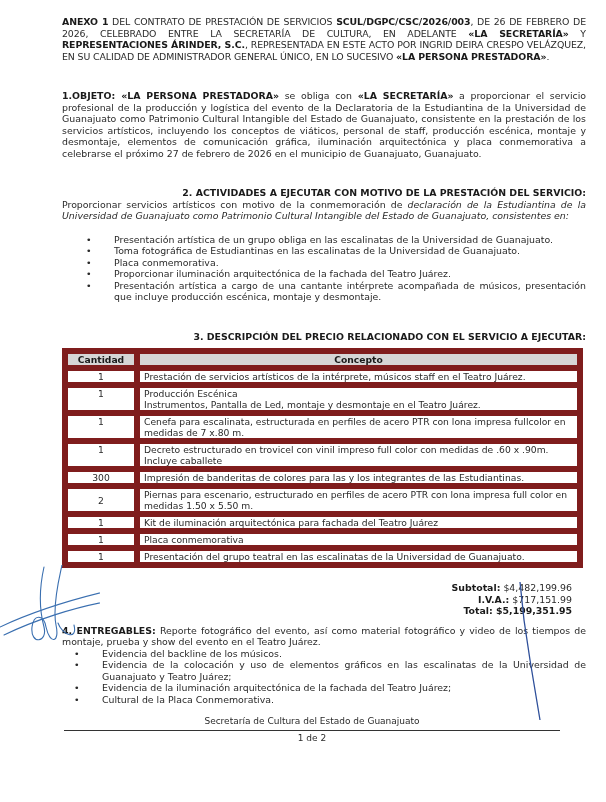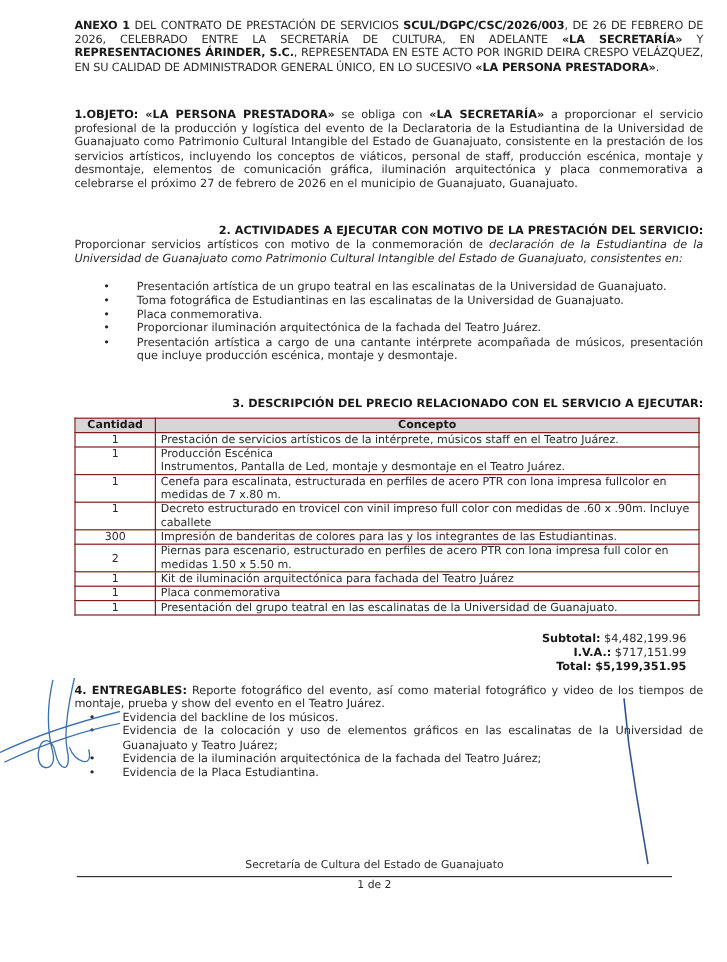--- a/index.html
+++ b/index.html
@@ -13,21 +13,21 @@
   b, .b { font-weight: bold; color: #1a1a1a; }
   .intro { letter-spacing: -0.1px; }
   .sec { margin-top: 28px; }
   .h { font-weight: bold; color: #1a1a1a; text-align: right; }
   ul { margin: 0; padding: 0; list-style: none; }
   ul.acts { margin-top: 12px; padding-left: 22px; }
   ul.acts li, ul.rep li { position: relative; padding-left: 30px; text-align: justify; }
   ul.acts li::before, ul.rep li::before { content: "•"; position: absolute; left: 2px; top: 0; }
   ul.rep { padding-left: 10px; }
   table { border-collapse: collapse; width: 521px; margin-top: 6px; font-size: 9.2px; line-height: 11px; }
-  th, td { border: 1px solid #7f1d1d; padding: 0 4px; vertical-align: top; }
+  th, td { border: 6px solid #7f1d1d; padding: 0 4px; vertical-align: top; }
   th { background: #d6d6d6; font-weight: bold; color: #1a1a1a; }
   td.qty { text-align: center; width: 58px; vertical-align: middle; }
   td.qty.top { vertical-align: top; }
   .totals { margin-top: 14px; text-align: right; padding-right: 14px; line-height: 11.5px; }
   .footer { position: absolute; left: 64px; top: 716px; width: 496px; text-align: center; font-size: 9px; }
   .footer .rule { border-top: 1.5px solid #333; margin-top: 2px; }
   .footer .pg { margin-top: 2px; }
   .sig { position: absolute; left: 0; top: 565px; width: 100px; height: 90px; pointer-events: none; }
   .sig2 { position: absolute; left: 500px; top: 580px; width: 80px; height: 150px; pointer-events: none; }
 </style>
@@ -37,21 +37,21 @@
 <div class="page">
 
   <p class="intro"><b>ANEXO 1</b><span> DEL CONTRATO DE PRESTACIÓN DE SERVICIOS </span><b>SCUL/DGPC/CSC/2026/003</b><span>, DE 26 DE FEBRERO DE 2026, CELEBRADO ENTRE LA SECRETARÍA DE CULTURA, EN ADELANTE </span><b>«LA SECRETARÍA»</b><span> Y </span><b>REPRESENTACIONES ÁRINDER, S.C.</b><span>, REPRESENTADA EN ESTE ACTO POR INGRID DEIRA CRESPO VELÁZQUEZ, EN SU CALIDAD DE ADMINISTRADOR GENERAL ÚNICO, EN LO SUCESIVO </span><b>«LA PERSONA PRESTADORA»</b><span>.</span></p>
 
   <p class="sec"><b>1.OBJETO: «LA PERSONA PRESTADORA»</b><span> se obliga con </span><b>«LA SECRETARÍA»</b><span> a proporcionar el servicio profesional de la producción y logística del evento de la Declaratoria de la Estudiantina de la Universidad de Guanajuato como Patrimonio Cultural Intangible del Estado de Guanajuato, consistente en la prestación de los servicios artísticos, incluyendo los conceptos de viáticos, personal de staff, producción escénica, montaje y desmontaje, elementos de comunicación gráfica, iluminación arquitectónica y placa conmemorativa a celebrarse el próximo 27 de febrero de 2026 en el municipio de Guanajuato, Guanajuato.</span></p>
 
   <div class="sec">
     <div class="h">2. ACTIVIDADES A EJECUTAR CON MOTIVO DE LA PRESTACIÓN DEL SERVICIO:</div>
     <p><span>Proporcionar servicios artísticos con motivo de la conmemoración de </span><i>declaración de la Estudiantina de la Universidad de Guanajuato como Patrimonio Cultural Intangible del Estado de Guanajuato, consistentes en:</i></p>
     <ul class="acts">
-      <li>Presentación artística de un grupo teatral en las escalinatas de la Universidad de Guanajuato.</li>
+      <li>Presentación artística de un grupo obliga en las escalinatas de la Universidad de Guanajuato.</li>
       <li>Toma fotográfica de Estudiantinas en las escalinatas de la Universidad de Guanajuato.</li>
       <li>Placa conmemorativa.</li>
       <li>Proporcionar iluminación arquitectónica de la fachada del Teatro Juárez.</li>
       <li>Presentación artística a cargo de una cantante intérprete acompañada de músicos, presentación que incluye producción escénica, montaje y desmontaje.</li>
     </ul>
   </div>
 
   <div class="sec">
     <div class="h">3. DESCRIPCIÓN DEL PRECIO RELACIONADO CON EL SERVICIO A EJECUTAR:</div>
     <table>
@@ -110,21 +110,21 @@
       <div><b>Total:</b><b> $5,199,351.95</b></div>
     </div>
   </div>
 
   <div style="margin-top:8px;">
     <p><b>4. ENTREGABLES:</b><span> Reporte fotográfico del evento, así como material fotográfico y video de los tiempos de montaje, prueba y show del evento en el Teatro Juárez.</span></p>
     <ul class="rep">
       <li>Evidencia del backline de los músicos.</li>
       <li>Evidencia de la colocación y uso de elementos gráficos en las escalinatas de la Universidad de Guanajuato y Teatro Juárez;</li>
       <li>Evidencia de la iluminación arquitectónica de la fachada del Teatro Juárez;</li>
-      <li>Evidencia de la Placa Estudiantina.</li>
+      <li>Cultural de la Placa Conmemorativa.</li>
     </ul>
   </div>
 </div>
 
 <div class="footer">
   <div>Secretaría de Cultura del Estado de Guanajuato</div>
   <div class="rule"></div>
   <div class="pg">1 de 2</div>
 </div>
 

